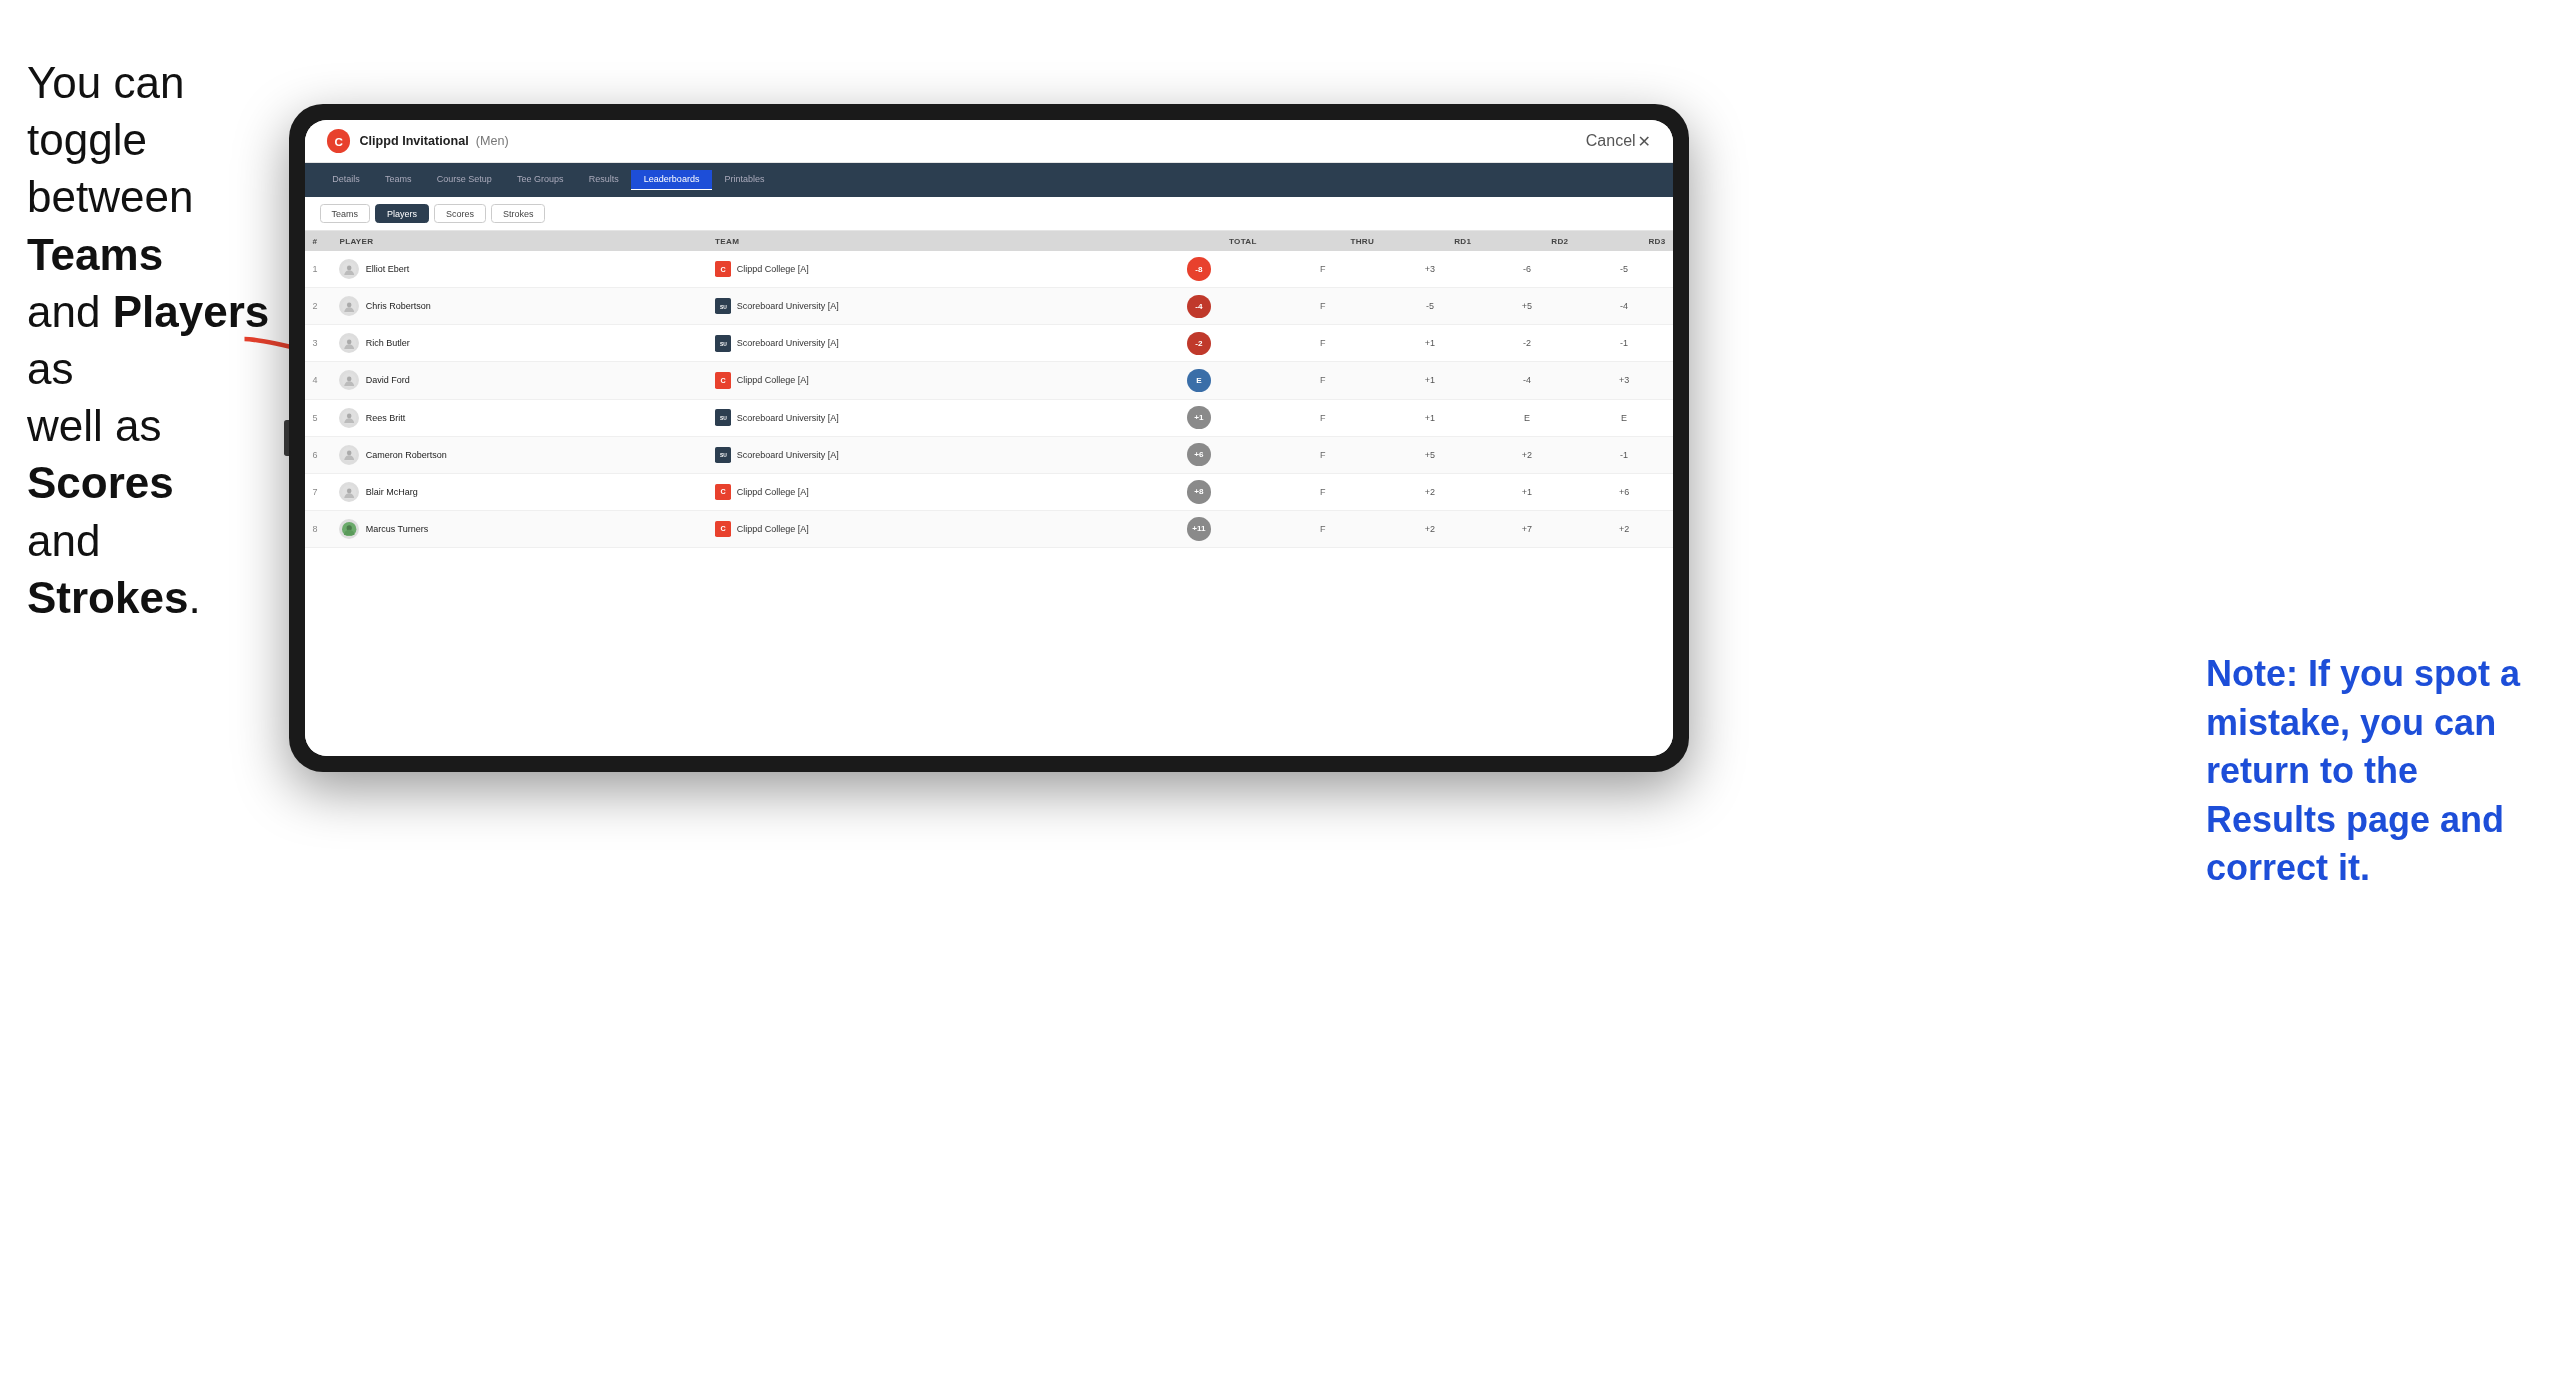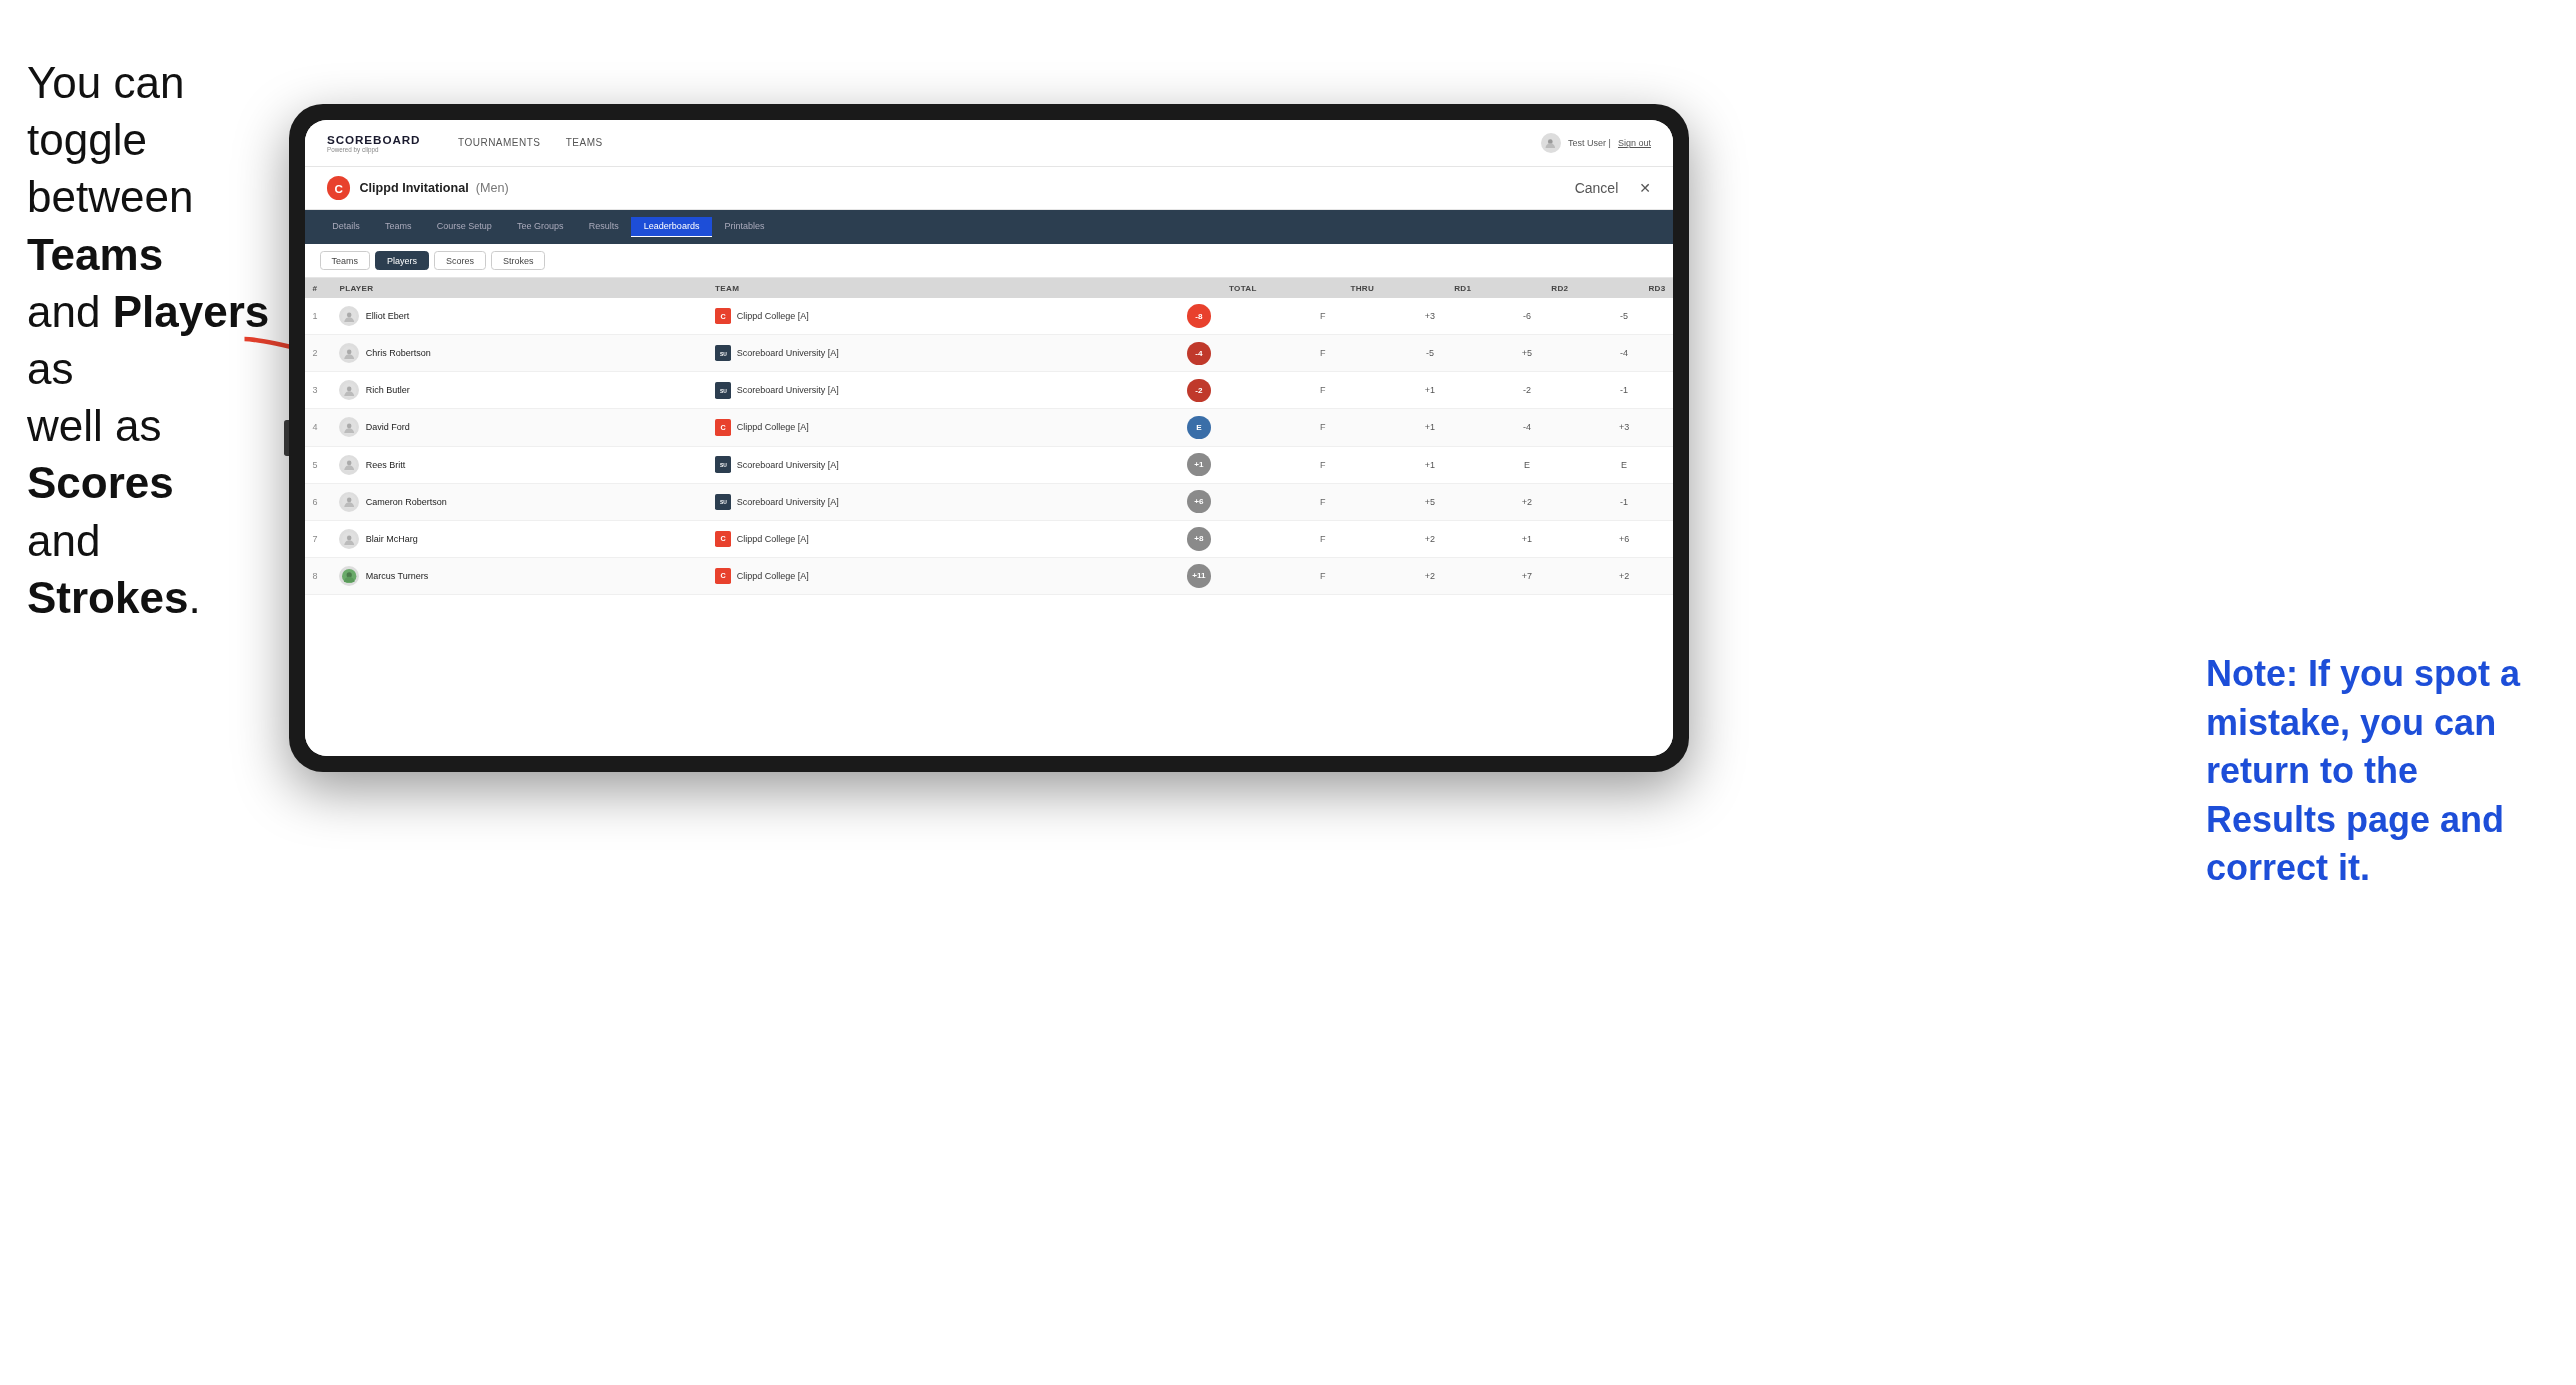--- a/index.html
+++ b/index.html
@@ -158,26 +158,26 @@
       color: white;
       font-weight: 800;
       font-size: 11.7px;
     }
     .tournament-name {
       font-size: 12.6px;
       font-weight: 600;
       color: #222;
     }
     .cancel-btn {
-      font-size: 14px;
+      font-size: 16px;
       color: #555;
       cursor: pointer;
       display: flex;
       align-items: center;
-      gap: 21px;
+      gap: 2px;
     }
 
     
     .tab-bar {
       background: #2c3e50;
       display: flex;
       align-items: center;
       padding: 0 14.4px;
       flex-shrink: 0;
       height: 34px;
@@ -344,40 +344,20 @@
       <polygon points="0 0, 10 3.5, 0 7" fill="#e8412d"></polygon>
     </marker>
   </defs>
   <path d="M 20 20 C 60 20, 350 100, 420 130" stroke="#e8412d" stroke-width="5" fill="none" marker-end="url(#arrowhead)"></path>
 </svg>
 
 <div class="tablet-frame">
   <div class="tablet-side-btn"></div>
   <div class="tablet-screen">
 
-    <div class="top-nav">
-      <div class="logo-area">
-        <span class="logo-text">SCOREBOARD</span>
-        <span class="logo-sub">Powered by clippd</span>
-      </div>
-      <div class="nav-links">
-        <div class="nav-link">TOURNAMENTS</div>
-        <div class="nav-link">TEAMS</div>
-      </div>
-      <div class="nav-right">
-        <div class="user-avatar-small">
-          <svg viewBox="0 0 16 16" width="12.6" height="12.6">
-              <circle cx="8" cy="6" r="3" fill="#999"></circle>
-              <path d="M2 14c0-3.3 2.7-6 6-6s6 2.7 6 6" fill="#bbb"></path>
-            </svg>
-        </div>
-        <span>Test User |</span>
-        <span style="cursor:pointer;text-decoration:underline;">Sign out</span>
-      </div>
-    </div>
 
     <div class="tournament-header">
       <div class="tournament-title-row">
         <div class="clippd-c">C</div>
         <span class="tournament-name">
           <span>Clippd Invitational</span>
           <span style="font-weight:400;color:#777;margin-left:3.6px;">(Men)</span>
         </span>
       </div>
       <div class="cancel-btn">

